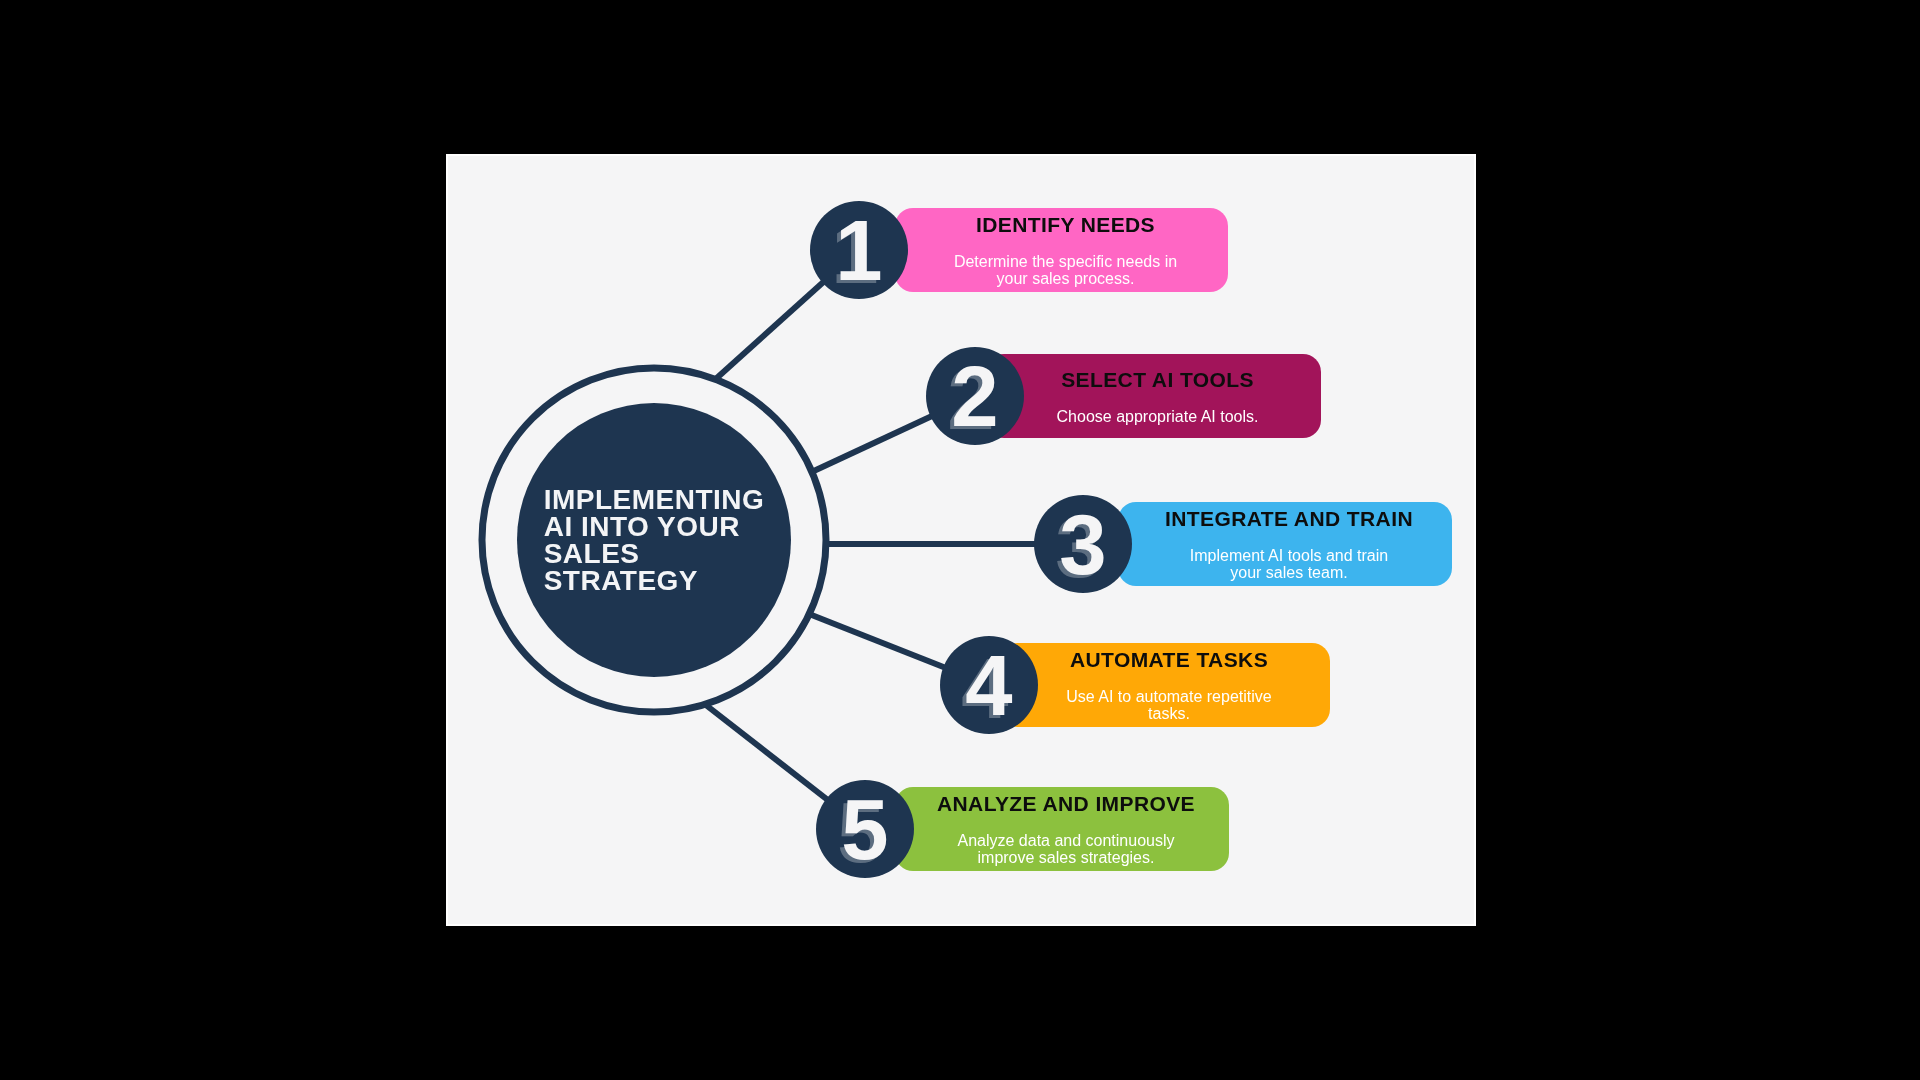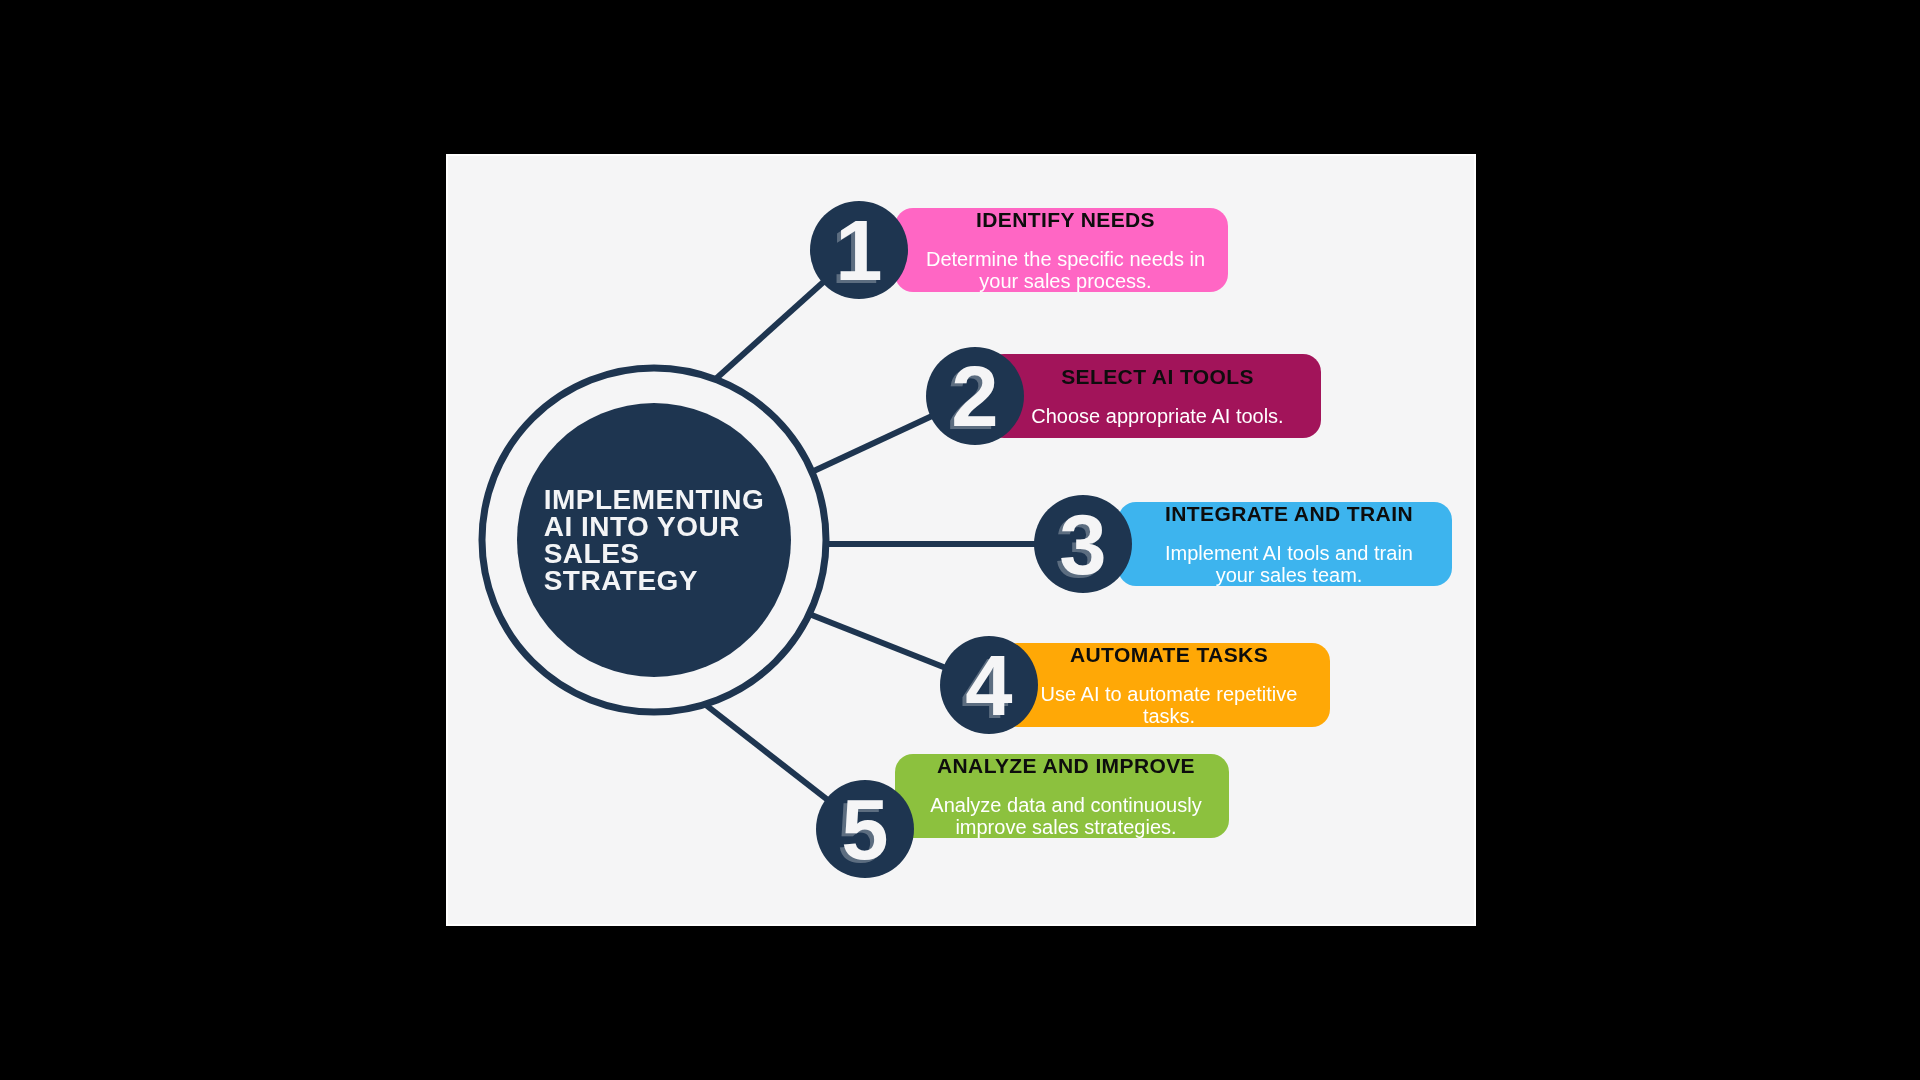--- a/index.html
+++ b/index.html
@@ -30,36 +30,36 @@
   .block{
     position:absolute;height:84px;border-radius:18px;
     display:flex;flex-direction:column;align-items:center;justify-content:center;
     gap:16px;padding:0 18px 0 26px;text-align:center;
   }
   .block-title{
     color:var(--title-ink);font-size:21px;font-weight:bold;letter-spacing:.4px;
     white-space:nowrap;
   }
   .block-desc{
-    color:var(--body-ink);font-size:20px;line-height:22px;white-space:pre-line;
+    color:var(--body-ink);font-size:16px;line-height:17px;white-space:pre-line;
   }
   .numcircle{
     position:absolute;width:98px;height:98px;border-radius:50%;
     background:var(--navy);display:flex;align-items:center;justify-content:center;
   }
   .numcircle span{
     color:#f5f5f6;font-size:85px;font-weight:bold;line-height:1;
     text-shadow:-4px 3px 0 rgba(255,255,255,0.28);
   }
   
   .block.s1{left:447px;top:52px;width:333px;}
   .block.s2{left:538px;top:198px;width:335px;}
   .block.s3{left:670px;top:346px;width:334px;}
   .block.s4{left:552px;top:487px;width:330px;}
-  .block.s5{left:447px;top:598px;width:334px;}
+  .block.s5{left:447px;top:631px;width:334px;}
   .numcircle.c1{left:362px;top:45px;}
   .numcircle.c2{left:478px;top:191px;}
   .numcircle.c3{left:586px;top:339px;}
   .numcircle.c4{left:492px;top:480px;}
   .numcircle.c5{left:368px;top:624px;}
 </style>
 </head>
 <body>
 
 <div class="stage">

